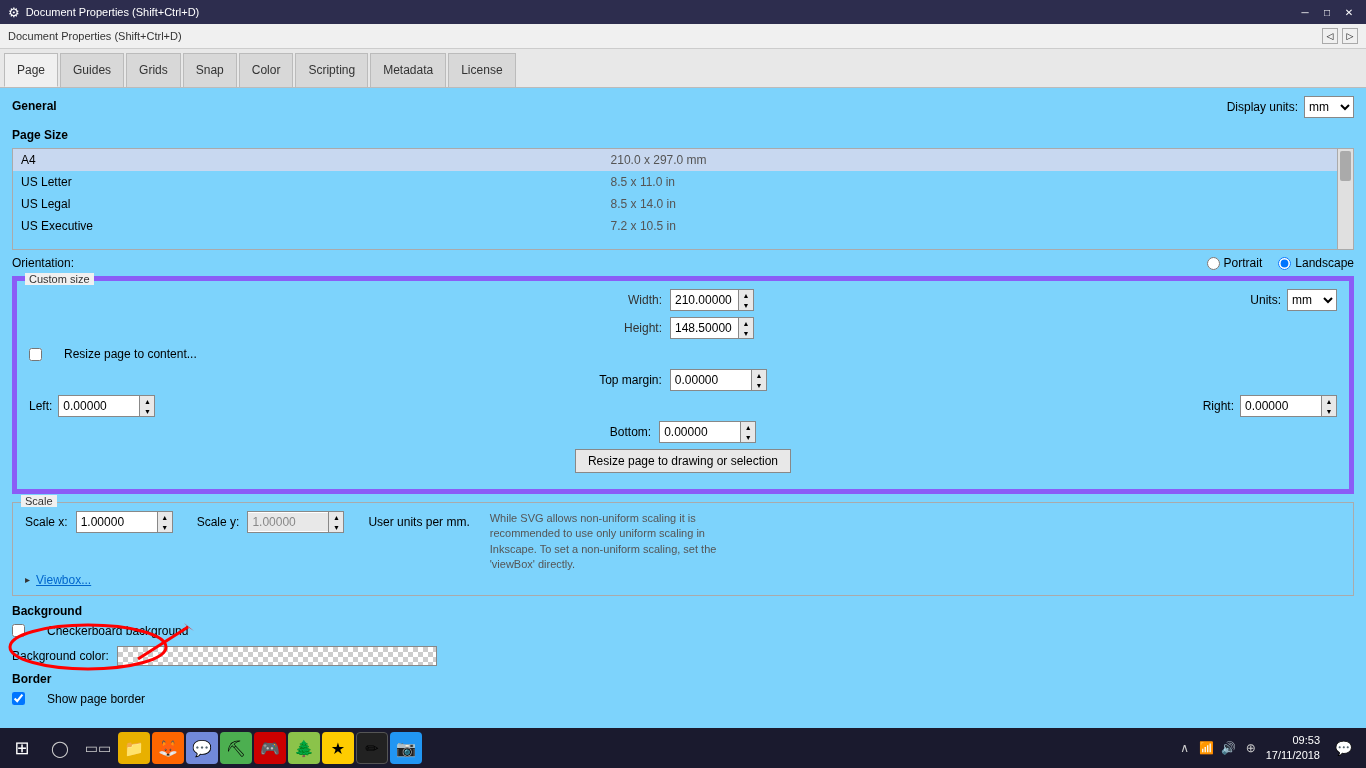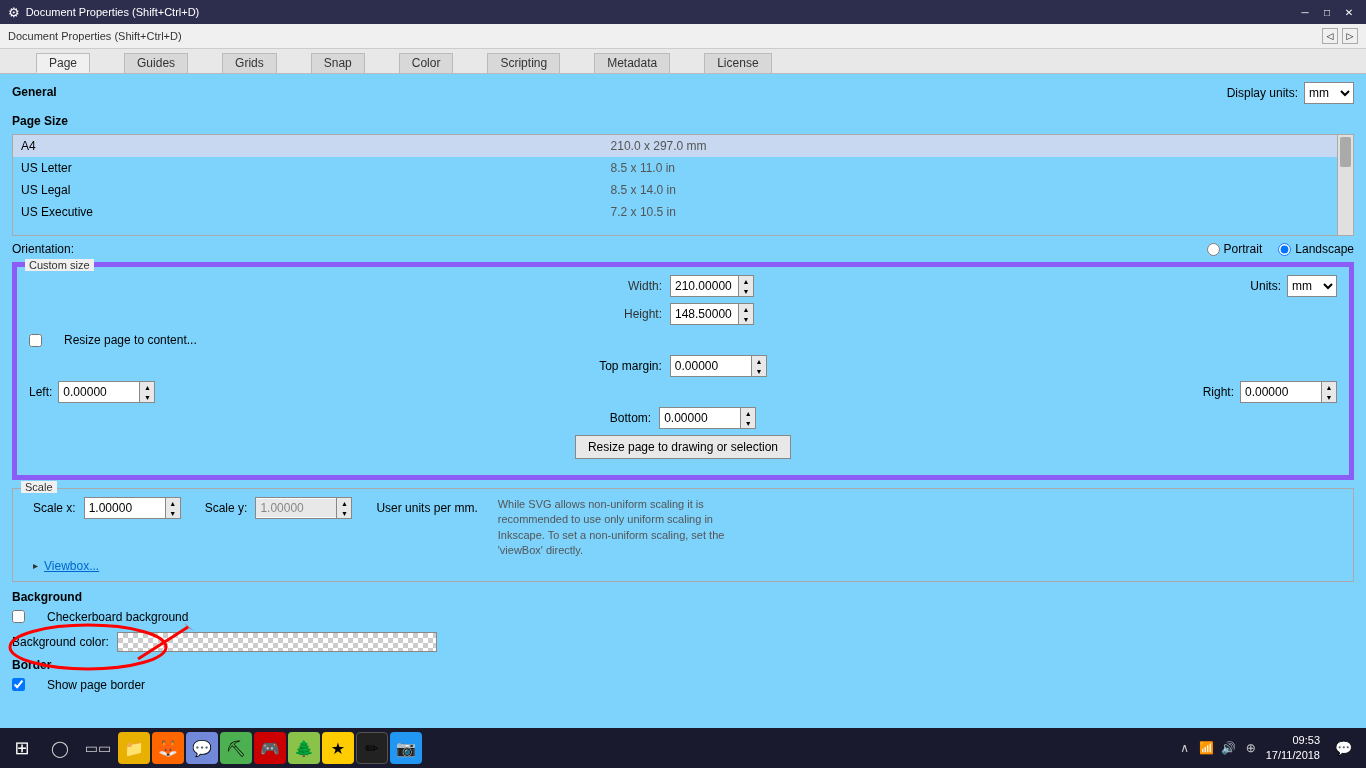--- a/index.html
+++ b/index.html
@@ -70,28 +70,27 @@
     
     .tabs {
       display: flex;
       background: #e8e8e8;
       border-bottom: 1px solid #bbb;
       padding: 0 4px;
       padding-top: 4px;
       gap: 2px;
     }
     .tab {
-      padding: 2px 12px;
+      padding: 9px 12px;
       font-size: 12px;
       cursor: pointer;
       border: 1px solid #bbb;
       border-bottom: none;
       background: #d8d8d8;
       color: #333;
-      margin-left: 32px;
     }
     .tab.active {
       background: #f0f0f0;
       border-bottom: 1px solid #f0f0f0;
       z-index: 1;
     }
 
     
     .content {
       padding: 8px 12px;
@@ -278,21 +277,21 @@
     
     .resize-btn-row {
       display: flex;
       justify-content: center;
       margin-bottom: 8px;
     }
 
     
     .scale-group {
       border: 1px solid #aaa;
-      padding: 8px 20px;
+      padding: 8px 12px;
       margin-bottom: 8px;
       position: relative;
     }
     .scale-label {
       position: absolute;
       top: -8px;
       left: 8px;
       background: #f0f0f0;
       padding: 0 4px;
       font-size: 11px;

